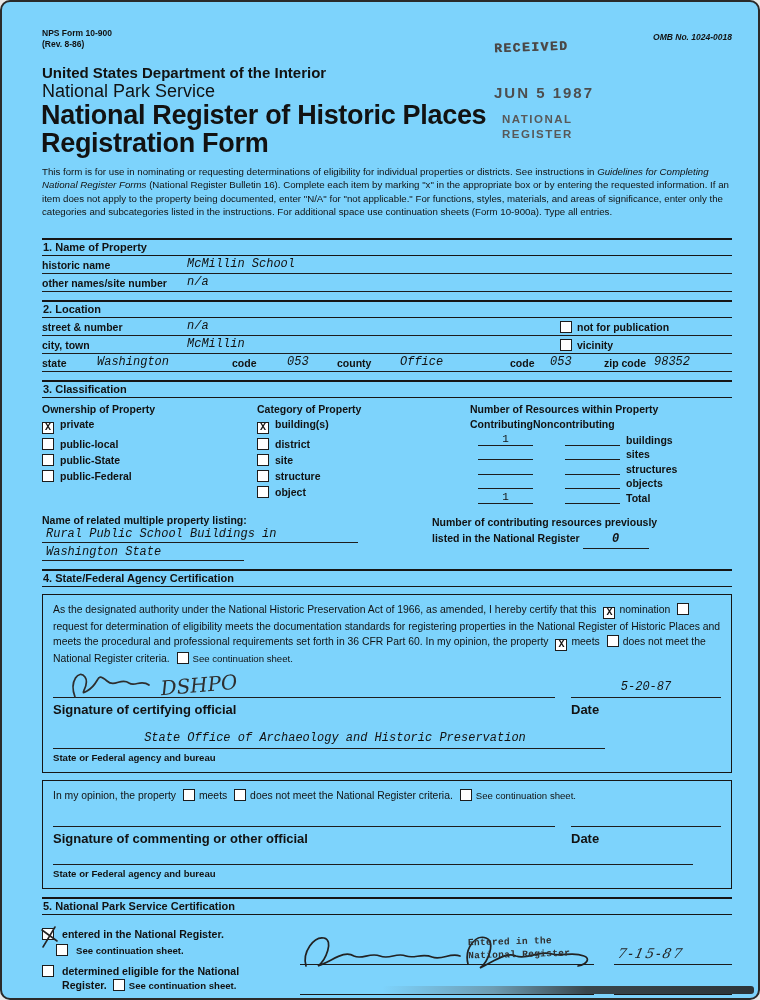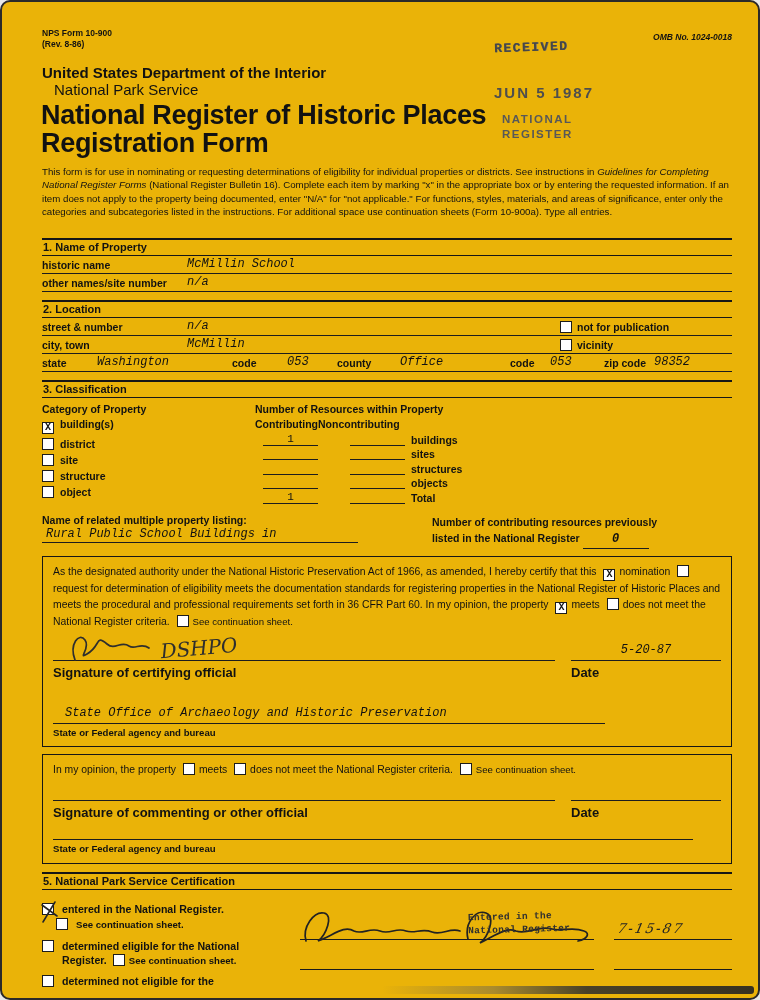--- a/index.html
+++ b/index.html
@@ -1,32 +1,32 @@
 <!DOCTYPE html>
 <html><head>
 <meta charset="utf-8">
 <style>
   html,body {margin:0; padding:0; background:#e8e8e8;}
-  .page {position:relative; width:760px; height:1000px; background:#eab308; box-sizing:border-box;
+  .page {position:relative; width:760px; height:1000px; background:#7dd3fc; box-sizing:border-box;
          border:2px solid #2a2a2a; border-radius:10px; overflow:hidden;
          font-family:"Liberation Sans", sans-serif; color:#121212;}
   .content {position:absolute; left:40px; top:26px; width:690px;}
 
   
   .hdr {position:relative; height:202px;}
   .fn {font-size:8.5px; font-weight:bold; line-height:1.25;}
   .omb {position:absolute; right:0; top:4px; font-size:8.5px; font-weight:bold; font-style:italic;}
   .stamp-received {position:absolute; left:452px; top:12px; font-family:"Liberation Mono",monospace;
       font-weight:bold; font-size:13px; letter-spacing:1.5px; color:#474747; transform:rotate(-2deg);
       text-shadow:0.6px 0 0 #6a6a6a;}
   .stamp-date {position:absolute; left:452px; top:56px; font-size:15px; letter-spacing:2px; color:#4e4e4e; font-weight:bold;}
   .stamp-natreg {position:absolute; left:460px; top:84px; font-size:11.5px; letter-spacing:1.5px; color:#585858;
       font-weight:bold; line-height:1.3;}
   .agency {position:absolute; top:36px; left:0; font-size:15px; font-weight:bold;}
-  .bureau {position:absolute; top:53px; left:12px; font-size:15px;}
+  .bureau {position:absolute; top:53px; left:0; font-size:18px;}
   .title {position:absolute; top:73px; left:-1px; font-size:27px; font-weight:bold; line-height:1.04; letter-spacing:-0.3px;}
   .intro {position:absolute; top:137px; left:0; width:688px; font-size:9.7px; line-height:1.37;}
   .intro .it {font-style:italic;}
 
   
   .sec-h {border-top:2.5px solid #161616; border-bottom:1.5px solid #161616; font-size:11px; font-weight:bold;
       padding:1px 0 2px 1px; margin-top:8px;}
   .row {position:relative; height:17px; border-bottom:1.4px solid #1d1d1d; font-size:10.5px;}
   .lab {font-weight:bold;}
   .row .lab {position:absolute; bottom:2px; left:0;}
@@ -61,21 +61,21 @@
 
   
   .cert-box {border:1.6px solid #161616; padding:7px 10px 6px; margin-top:7px; font-size:10.4px; line-height:1.52;}
   .cert-p .cb {margin:0 4px;}
   .small {font-size:9.6px;}
   .sigrow {display:flex; align-items:flex-end; margin-top:2px;}
   .sigline {flex:1; border-bottom:1.3px solid #1d1d1d; height:28px; position:relative; margin-right:16px;}
   .dateline {width:150px; border-bottom:1.3px solid #1d1d1d; text-align:center; padding-bottom:1px;}
   .labrow {display:flex; font-size:13px; font-weight:bold; padding-top:2px;}
   .labrow .lr1 {flex:1;} .labrow .lr2 {width:150px; padding-left:2px;}
-  .agval {border-bottom:1.3px solid #1d1d1d; width:540px; padding:5px 0 1px 12px; margin-top:16px;}
+  .agval {border-bottom:1.3px solid #1d1d1d; width:540px; padding:5px 0 1px 12px; margin-top:4px;text-align:center;}
   .aglab {font-size:9.6px; font-weight:bold; padding-top:2px;}
   .b2line {width:640px; border-bottom:1.3px solid #1d1d1d; height:16px;}
   .sigsvg {position:absolute; left:8px; bottom:-8px;}
 
   
   .s5body {display:flex; padding-top:5px;}
   .s5left {width:252px; font-size:10.6px; font-weight:bold; line-height:1.3;}
   .s5intro {margin:2px 0 7px;}
   .o {position:relative; padding-left:20px; margin-top:8px;}
   .o .cb {position:absolute; left:0; top:0;}
@@ -158,20 +158,27 @@
         <span class="at lab" style="left:468px">code</span>
         <span class="at mono" style="left:508px">053</span>
         <span class="at lab" style="left:562px">zip code</span>
         <span class="at mono" style="left:612px">98352</span>
       </div>
     </div>
 
     <div>
       <div class="sec-h">3.  Classification</div>
       <div class="s3cols">
+        <div class="col-own">
+          <div class="colhead">Ownership of Property</div>
+          <div class="opt"><span class="cb">X</span><span>private</span></div>
+          <div class="opt"><span class="cb"></span><span>public-local</span></div>
+          <div class="opt"><span class="cb"></span><span>public-State</span></div>
+          <div class="opt"><span class="cb"></span><span>public-Federal</span></div>
+        </div>
         <div class="col-cat">
           <div class="colhead">Category of Property</div>
           <div class="opt"><span class="cb">X</span><span>building(s)</span></div>
           <div class="opt"><span class="cb"></span><span>district</span></div>
           <div class="opt"><span class="cb"></span><span>site</span></div>
           <div class="opt"><span class="cb"></span><span>structure</span></div>
           <div class="opt"><span class="cb"></span><span>object</span></div>
         </div>
         <div class="col-res">
           <div class="colhead">Number of Resources within Property</div>
@@ -203,29 +210,31 @@
               <span class="cell c1">1</span>
               <span class="cell c2"></span>
               <span class="res-lab">Total</span>
             </div>
         </div>
       </div>
       <div class="listing">
         <div class="list-left">
           <div class="llab">Name of related multiple property listing:</div>
           <div class="uline l1 mono">Rural Public School Buildings in</div>
+          <div class="uline l2 mono">Washington State</div>
         </div>
         <div class="list-right">
           <div>Number of contributing resources previously</div>
           <div><span>listed in the National Register</span> <span class="zero mono">0</span></div>
         </div>
       </div>
     </div>
 
     <div>
+      <div class="sec-h">4.  State/Federal Agency Certification</div>
 
       <div class="cert-box">
         <div class="cert-p"><span>As the designated authority under the National Historic Preservation Act of 1966, as amended, I hereby certify that this</span>
           <span class="cb">X</span><span>nomination</span>
           <span class="cb"></span><span>request for determination of eligibility meets the documentation standards for registering properties in the National Register of Historic Places and meets the procedural and professional requirements set forth in 36 CFR Part 60. In my opinion, the property</span>
           <span class="cb">X</span><span>meets</span>
           <span class="cb"></span><span>does not meet the National Register criteria.</span>
           <span class="cb"></span><span class="small">See continuation sheet.</span>
         </div>
         <div class="sigrow">

